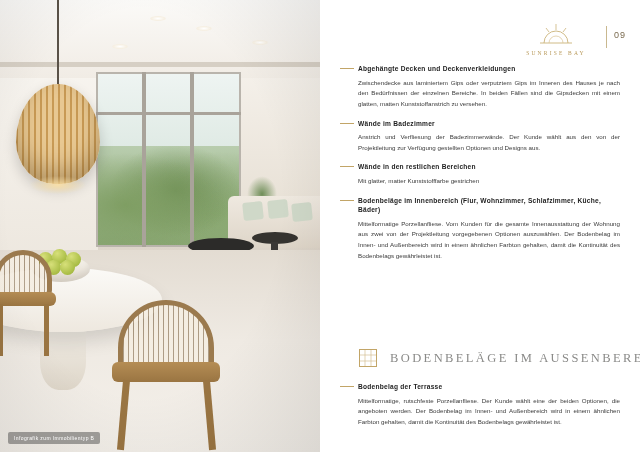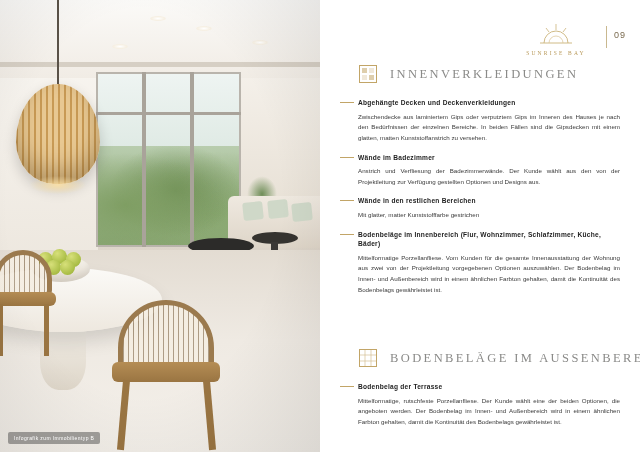--- a/index.html
+++ b/index.html
@@ -393,30 +393,20 @@
         <path d="M21 2 V8" stroke="#c4a968" stroke-width="0.7"></path>
         <path d="M11 6 L14 10" stroke="#c4a968" stroke-width="0.7"></path>
         <path d="M31 6 L28 10" stroke="#c4a968" stroke-width="0.7"></path>
       </svg>
       <div class="logo-text">SUNRISE BAY</div>
     </div>
     <div class="page-rule"></div>
     <div class="page-no">09</div>
 
     <div class="section section-1">
-      <div class="sec-head">
-        <svg class="sec-icon" viewBox="0 0 20 20">
-          <rect x="1.5" y="1.5" width="17" height="17" fill="none" stroke="#c2a567" stroke-width="1"></rect>
-          <rect x="4" y="4" width="5" height="5" fill="#c2a567" opacity=".55"></rect>
-          <rect x="11" y="4" width="5" height="5" fill="#c2a567" opacity=".25"></rect>
-          <rect x="4" y="11" width="5" height="5" fill="#c2a567" opacity=".25"></rect>
-          <rect x="11" y="11" width="5" height="5" fill="#c2a567" opacity=".55"></rect>
-        </svg>
-        <div class="sec-title">INNENVERKLEIDUNGEN</div>
-      </div>
 
       <div class="blk">
         <div class="tick" style="top:4px;"></div>
         <p class="blk-title">Abgehängte Decken und Deckenverkleidungen</p>
         <p class="blk-body">Zwischendecke aus laminiertem Gips oder verputztem Gips im Inneren des Hauses je nach den Bedürfnissen der einzelnen Bereiche. In beiden Fällen sind die Gipsdecken mit einem glatten, matten Kunststoffanstrich zu versehen.</p>
       </div>
 
       <div class="blk">
         <div class="tick" style="top:4px;"></div>
         <p class="blk-title">Wände im Badezimmer</p>

